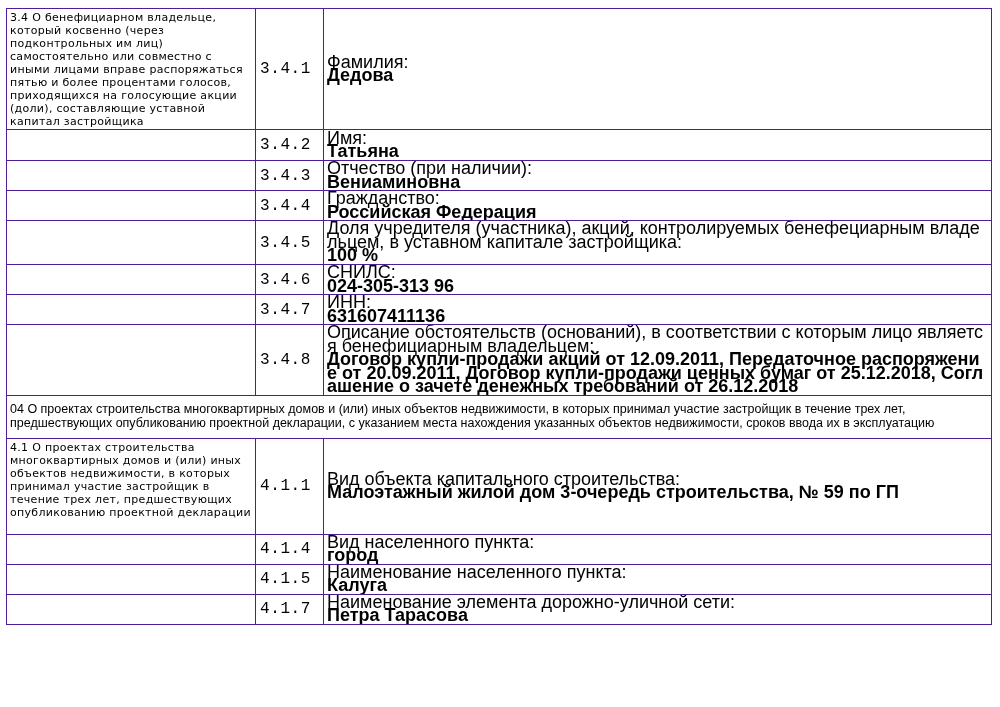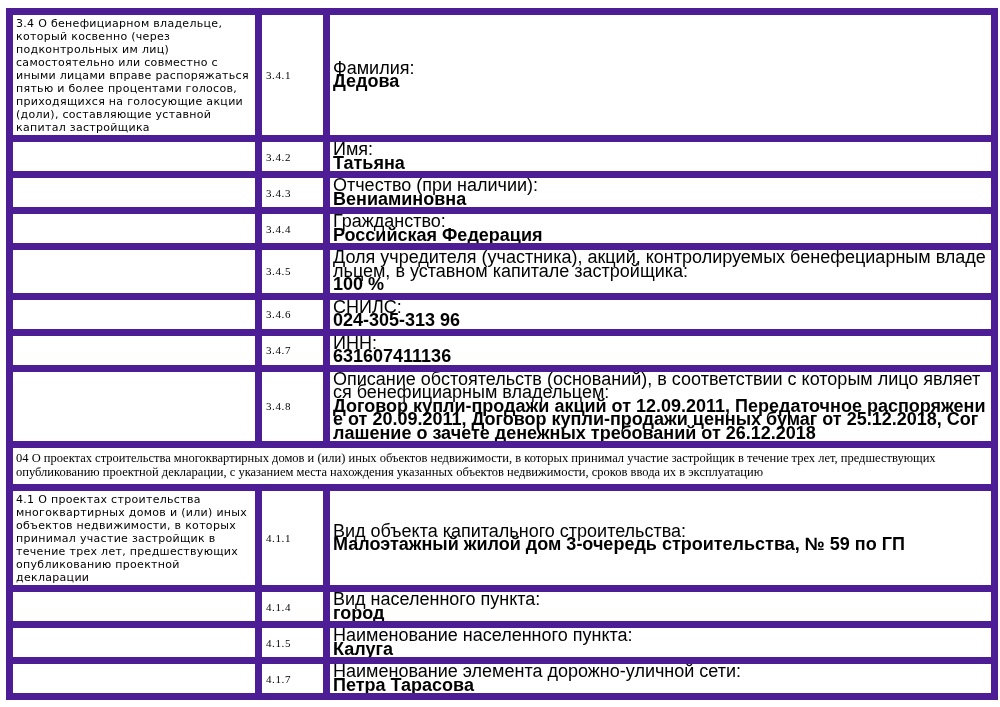--- a/index.html
+++ b/index.html
@@ -11,49 +11,49 @@
     color: #000;
     overflow: hidden;
   }
   table.decl {
     border-collapse: collapse;
     table-layout: fixed;
     width: 985px;
     margin: 8px 0 0 6px;
   }
   td {
-    border: 7px solid #4c1d95;
+    border: 1px solid #4c1d95;
     padding: 1px 3px;
     vertical-align: middle;
     overflow: hidden;
   }
   td.desc {
     vertical-align: top;
     font-family: "DejaVu Sans", sans-serif;
     font-size: 11px;
     line-height: 13px;
     letter-spacing: 0.3px;
     padding: 2px 3px 1px 3px;
     word-wrap: break-word;
   }
   td.num {
-    font-family: Liberation Serif, serif;
-    font-size: 11px;
+    font-family: Liberation Mono, monospace;
+    font-size: 16px;
     letter-spacing: 0.6px;
     padding-left: 4px;
   }
   td.val {
     font-family: "Liberation Sans", sans-serif;
     font-size: 18px;
     line-height: 13.5px;
     word-break: break-all;
     padding: 1px 3px;
   }
   td.sect {
-    font-family: Liberation Serif, serif;
+    font-family: Liberation Sans, sans-serif;
     font-size: 12.5px;
     line-height: 13.8px;
     padding: 1px 3px;
     word-wrap: break-word;
   }
   .field-value { font-weight: bold; }
   
   .rh1  { height: 120px; }
   .rh2  { height: 31px; margin-top: 23px; }
   .rh3  { height: 15px; margin-left: 28px; }

